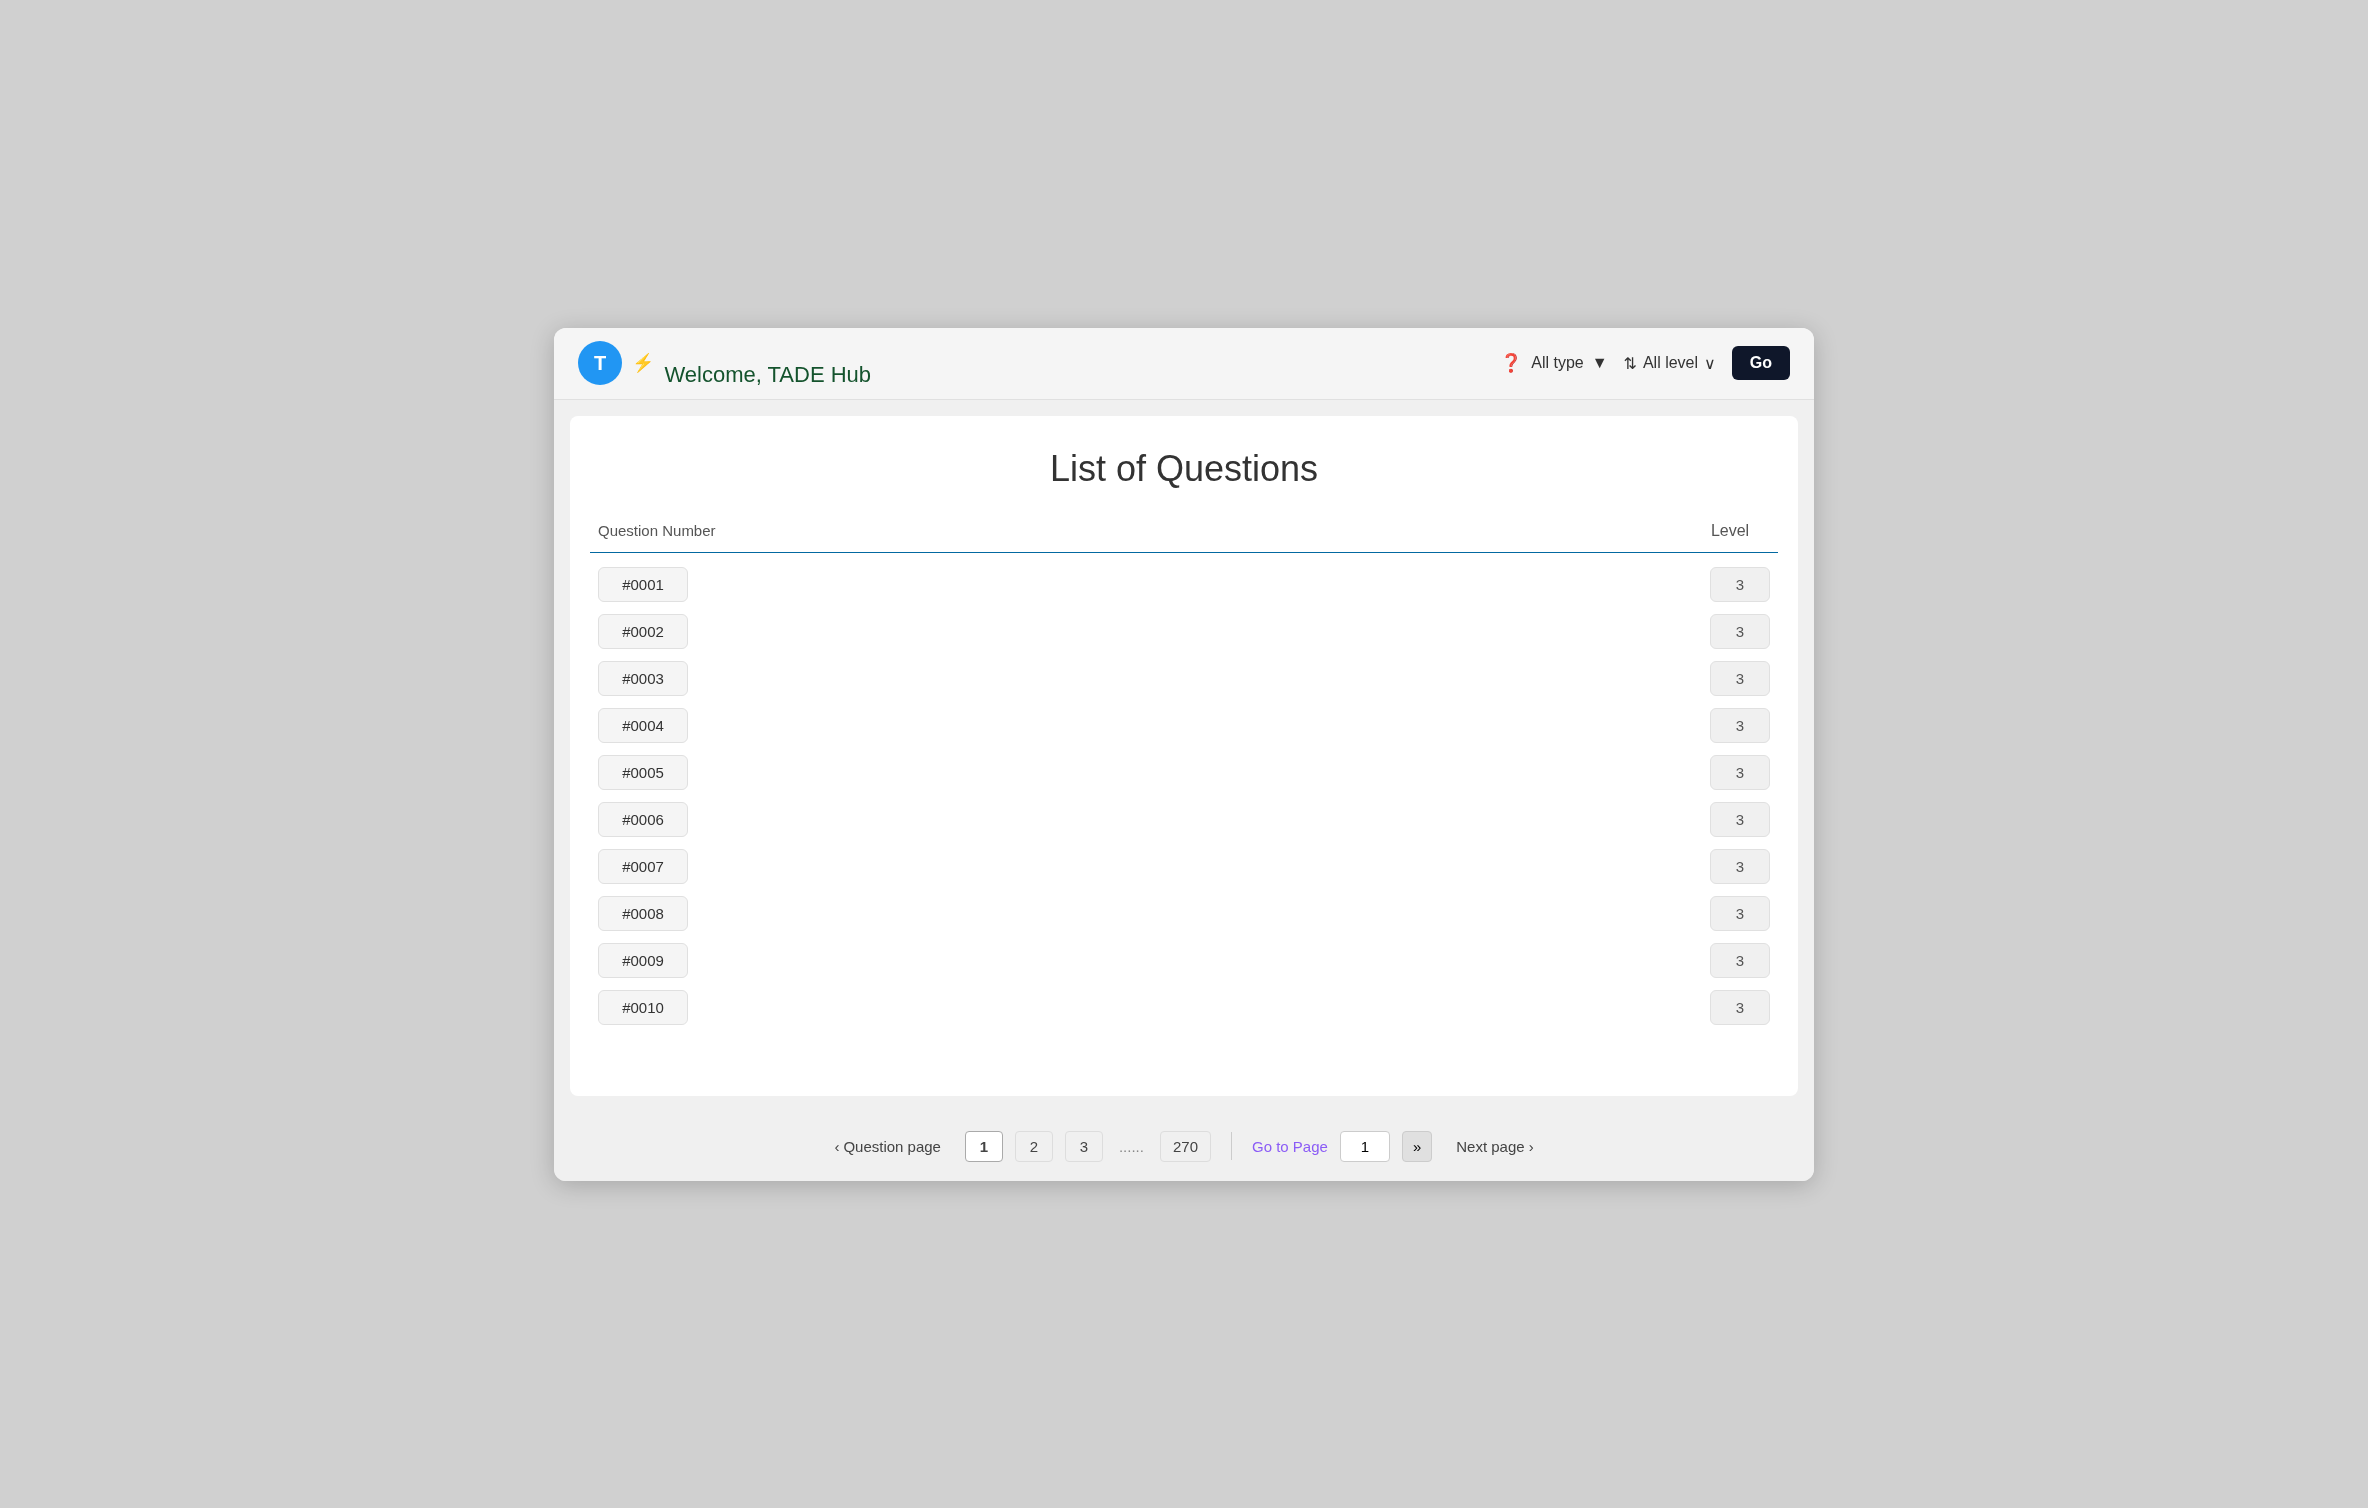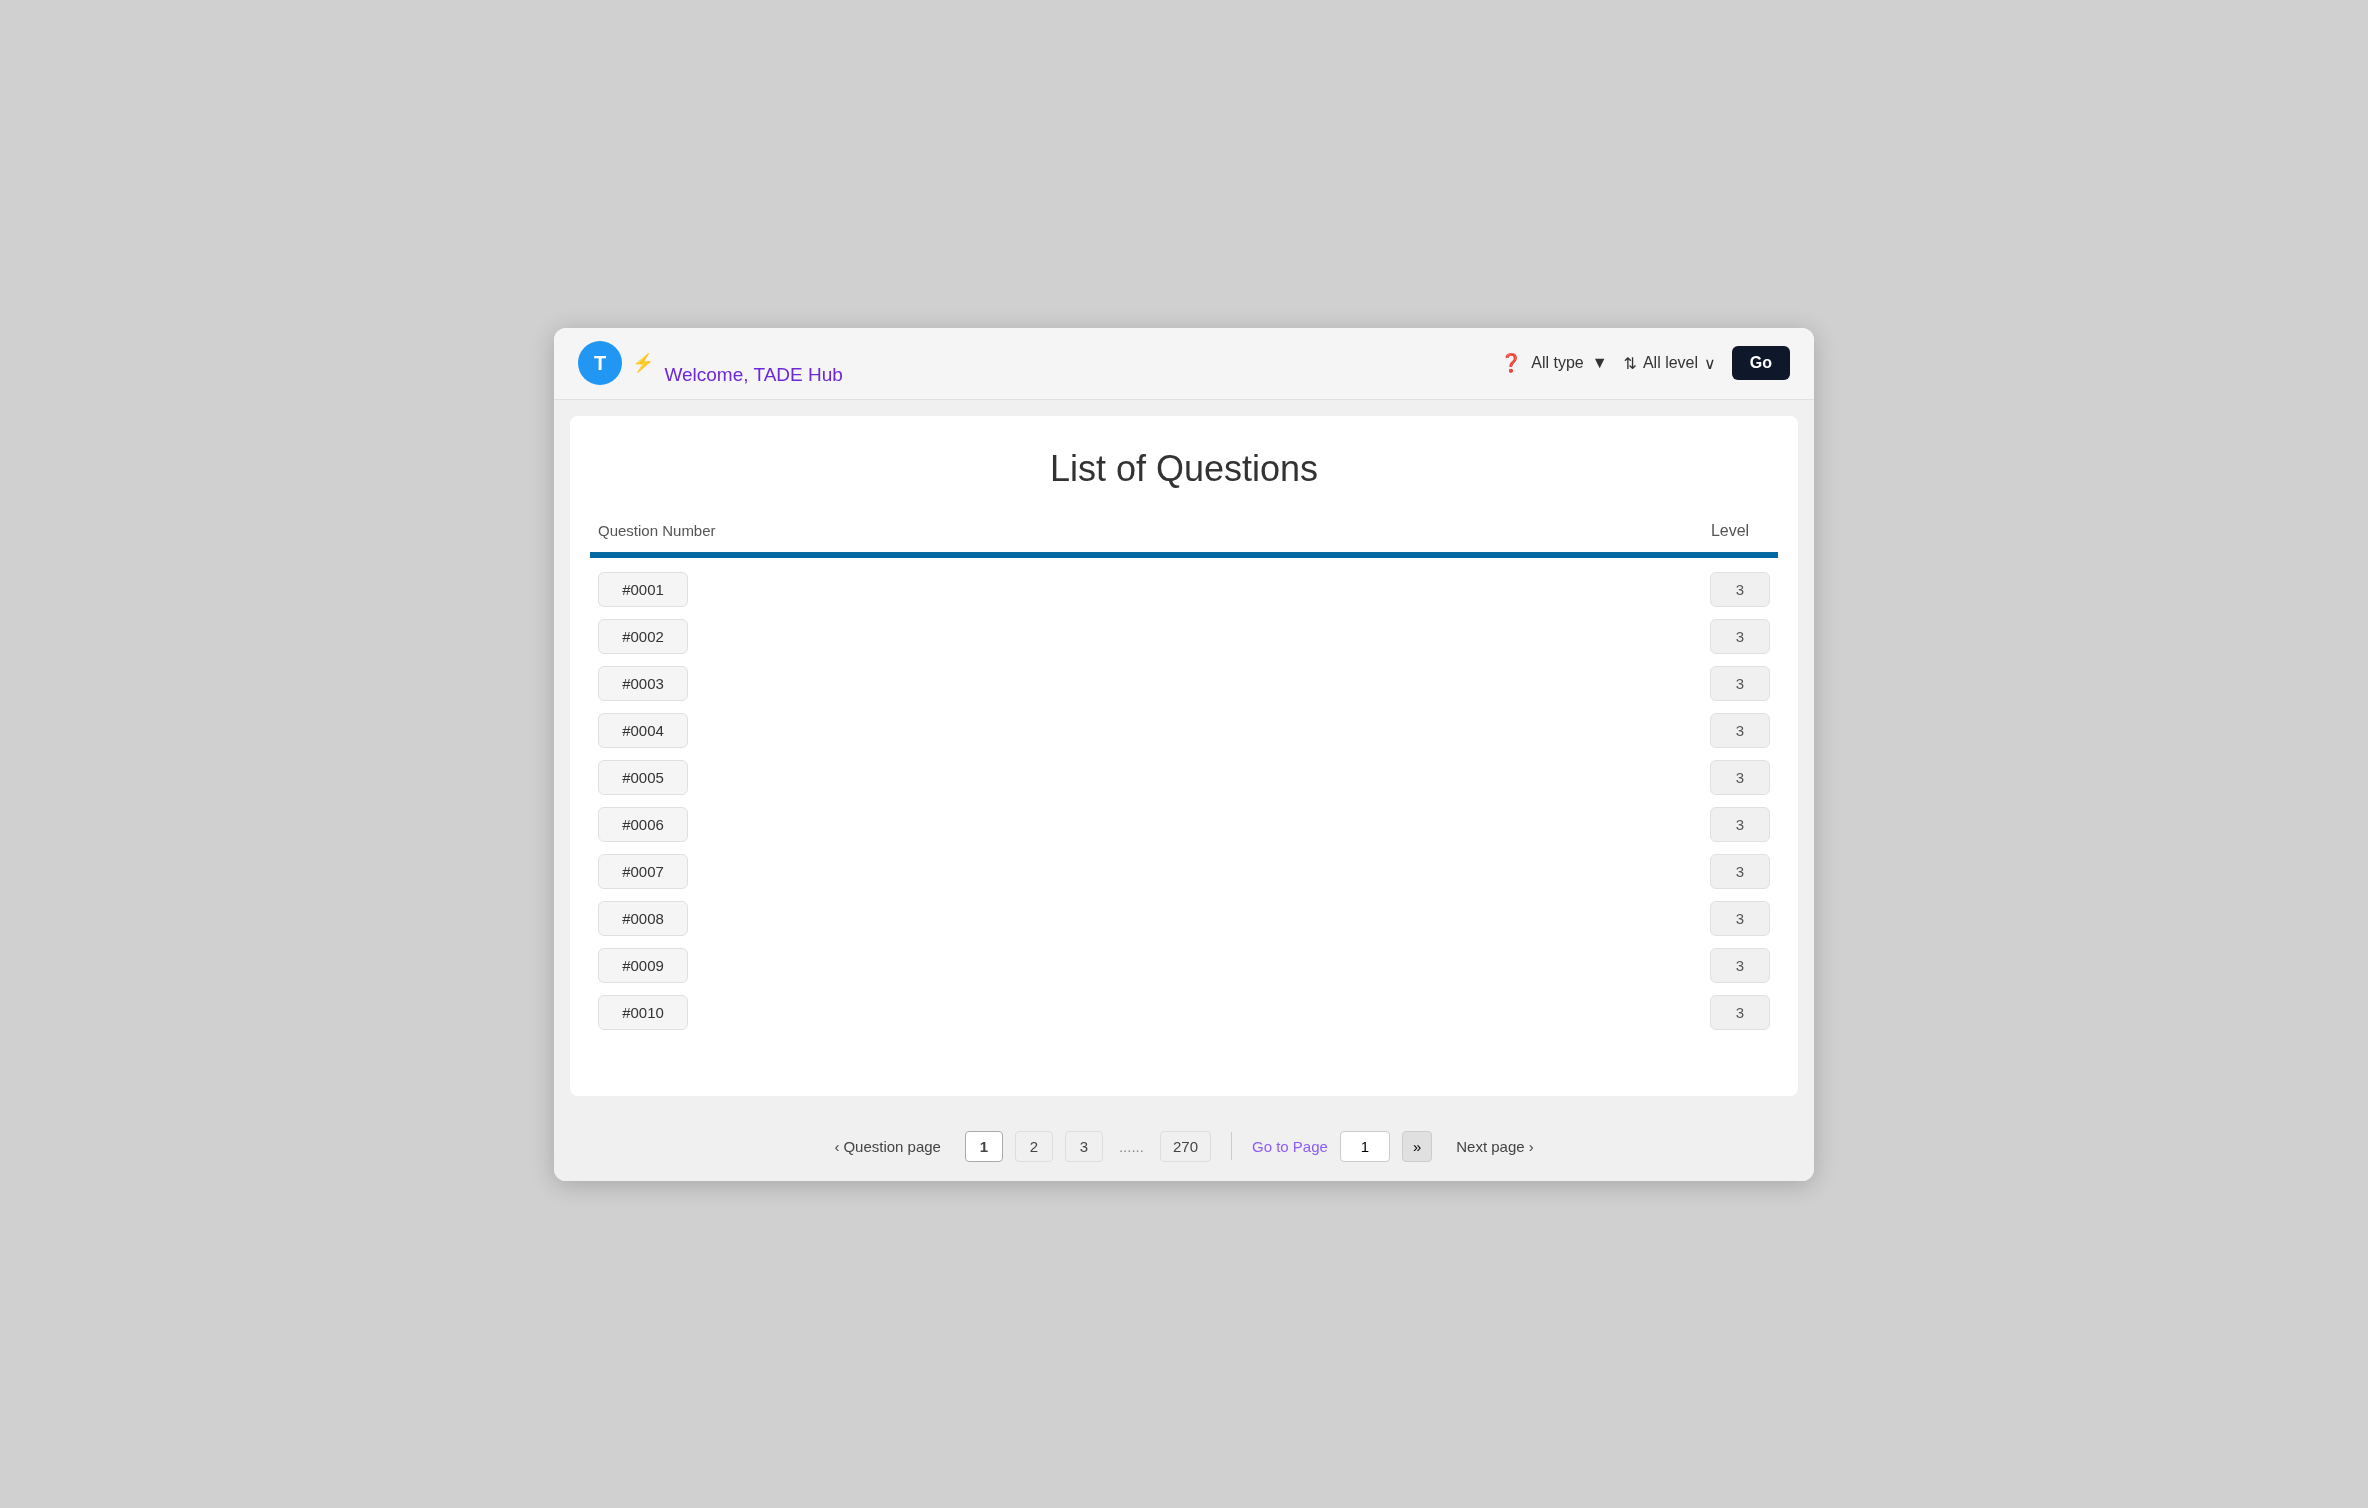--- a/index.html
+++ b/index.html
@@ -44,22 +44,22 @@
       font-weight: bold;
       display: flex;
       align-items: center;
       justify-content: center;
     }
     .lightning-icon {
       color: #555;
       font-size: 18px;
     }
     .welcome-text {
-      font-size: 19px;
-      color: #6d28d9;
+      font-size: 22px;
+      color: #14532d;
       font-weight: 500;
       margin-top: 24px;
     }
     .header-right {
       display: flex;
       align-items: center;
       gap: 16px;
     }
     .type-select {
       display: flex;
@@ -100,21 +100,21 @@
       text-align: center;
       font-size: 36px;
       font-weight: 300;
       color: #333;
       margin-bottom: 32px;
     }
     .table-header {
       display: flex;
       justify-content: space-between;
       padding: 0 8px 12px 8px;
-      border-bottom: 6px solid #0369a1;
+      border-bottom: 1px solid #0369a1;
       margin-bottom: 8px;
     }
     .col-question {
       font-size: 15px;
       color: #555;
       font-weight: 500;
     }
     .col-level {
       font-size: 16px;
       color: #555;

